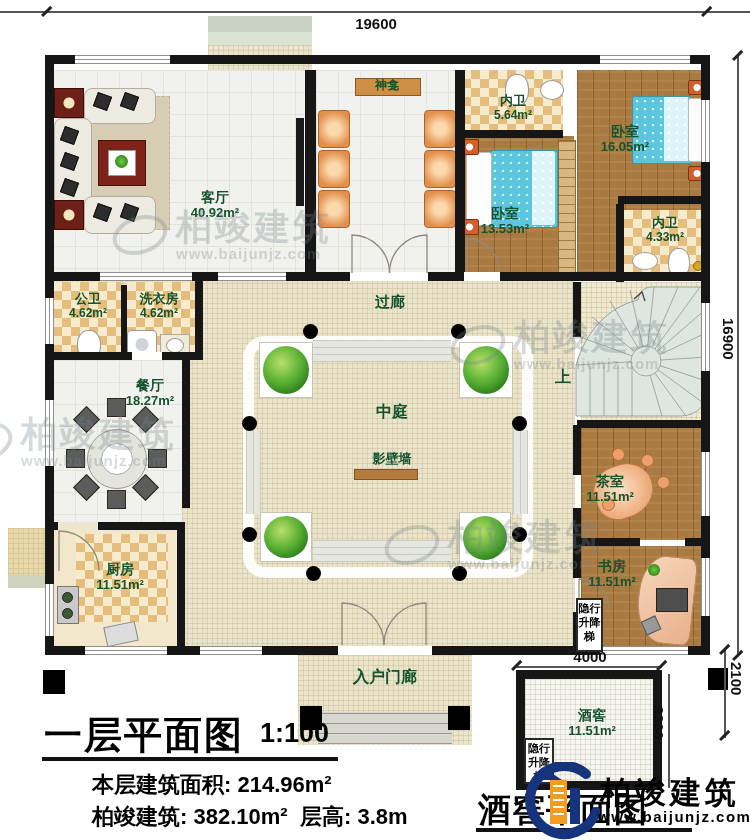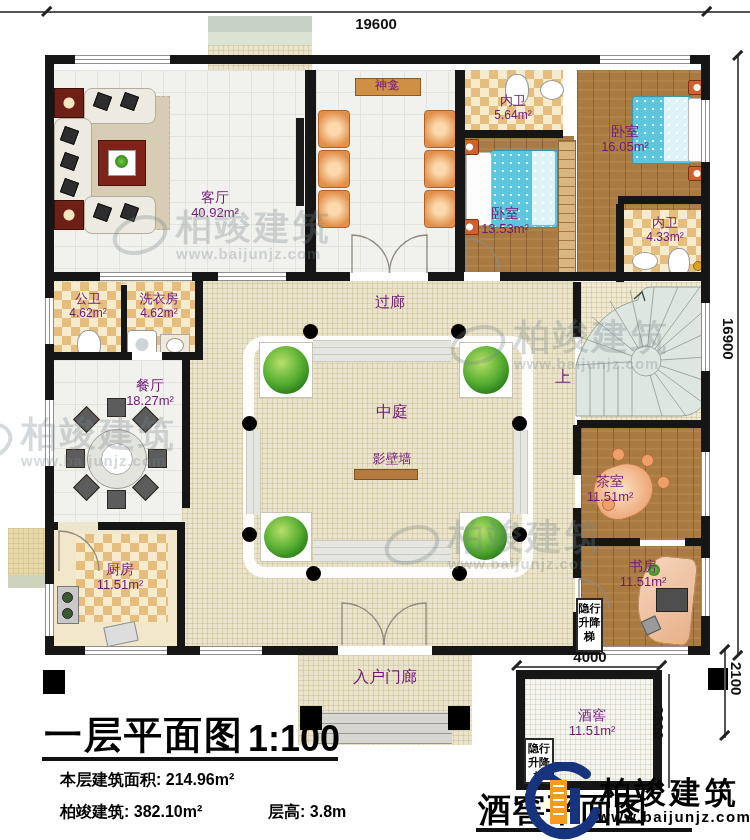--- a/index.html
+++ b/index.html
@@ -9,21 +9,21 @@
   .wall{position:absolute;background:#161616;}
   .winh{position:absolute;background:linear-gradient(to bottom,#8f8f8f 0 1px,#fff 1px 4px,#8f8f8f 4px 5px,#fff 5px 8px,#8f8f8f 8px 9px);}
   .winv{position:absolute;background:linear-gradient(to right,#8f8f8f 0 1px,#fff 1px 4px,#8f8f8f 4px 5px,#fff 5px 8px,#8f8f8f 8px 9px);}
   .f-tile{position:absolute;background-color:#f1f1ee;background-image:linear-gradient(#e2e2de 1px,transparent 1px),linear-gradient(90deg,#e2e2de 1px,transparent 1px);background-size:22px 22px;}
   .f-beige{position:absolute;background-color:#eae4cc;background-image:linear-gradient(rgba(193,180,134,.4) 1px,transparent 1px),linear-gradient(90deg,rgba(193,180,134,.4) 1px,transparent 1px);background-size:5px 5px;}
   .f-wood{position:absolute;background-color:#a97a42;background-image:repeating-linear-gradient(90deg,rgba(60,30,5,.28) 0 1px,transparent 1px 16px),repeating-linear-gradient(0deg,rgba(255,220,160,.10) 0 2px,transparent 2px 9px);}
   .f-check{position:absolute;background-color:#f7ebcd;background-image:repeating-conic-gradient(#e5be7e 0% 25%,#f7ebcd 25% 50%);background-size:18px 18px;}
   .f-gridfine{position:absolute;background-color:#f6f6f1;background-image:linear-gradient(rgba(190,186,160,.35) 1px,transparent 1px),linear-gradient(90deg,rgba(190,186,160,.35) 1px,transparent 1px);background-size:5px 5px;}
   .strip{position:absolute;background:#e6e6e0;background-image:repeating-linear-gradient(0deg,rgba(150,150,140,.35) 0 1px,transparent 1px 7px);}
   .stripv{position:absolute;background:#e6e6e0;background-image:repeating-linear-gradient(90deg,rgba(150,150,140,.35) 0 1px,transparent 1px 7px);}
-  .rlabel{position:absolute;text-align:center;font-weight:normal;color:#701a75;line-height:1.12;white-space:nowrap;}
+  .rlabel{position:absolute;text-align:center;font-weight:bold;color:#14532d;line-height:1.12;white-space:nowrap;}
   .rname{display:block;font-size:14px;}
   .rarea{display:block;font-size:13px;}
   .dim{position:absolute;font-weight:bold;font-size:15px;color:#111;white-space:nowrap;}
   .dimv{writing-mode:vertical-rl;}
   .dimline{position:absolute;background:#555;}
   .tick{position:absolute;width:13px;height:2.5px;background:#222;transform:rotate(-45deg);}
   .dot{position:absolute;width:15px;height:15px;border-radius:50%;background:#000;}
   .planter{position:absolute;background:#fff;border:1px solid #c9c3b1;padding:3px;box-sizing:border-box;}
   .tree{width:100%;height:100%;border-radius:50%;background:radial-gradient(circle at 40% 35%,#b8e06a,#55ad31 50%,#2c7d1b 78%,#1e5f12);}
   .wm{position:absolute;display:flex;align-items:center;gap:6px;opacity:.30;pointer-events:none;}
@@ -35,21 +35,21 @@
   .chair-o{position:absolute;width:30px;height:36px;border:1px solid #b06226;border-radius:4px;background:radial-gradient(circle,#fbd8ad 25%,#e2914c 75%);}
   .chair-d{position:absolute;width:17px;height:17px;background:#5c5c5c;border:1px solid #30281c;}
   .bed{position:absolute;background-color:#5cc6de;background-image:radial-gradient(rgba(255,255,255,.85) 1px,transparent 1.6px);background-size:8px 8px;border:1px solid #3d93a8;border-radius:3px;}
   .pillows{position:absolute;background:#fdfdfd;border:1px solid #b9b9b9;border-radius:3px;}
   .nstand{position:absolute;background:radial-gradient(circle,#fff 0 3px,#d2602e 4px);border:1px solid #7c3414;border-radius:2px;}
   .fixture{position:absolute;background:#fff;border:1px solid #9a9a9a;border-radius:45%;}
   .elabel{position:absolute;background:#fff;border:2px solid #2a2a2a;font-size:11px;font-weight:bold;line-height:1.25;text-align:center;color:#000;box-sizing:border-box;padding-top:2px;}
   .blacksq{position:absolute;background:#000;}
   .doorarc{position:absolute;overflow:visible;}
   .title-cn{position:absolute;font-weight:bold;color:#000;white-space:nowrap;}
-  .stat{position:absolute;font-size:16px;font-weight:bold;color:#000;white-space:nowrap;}
+  .stat{position:absolute;font-size:22px;font-weight:bold;color:#000;white-space:nowrap;margin-left:32px;}
 </style>
 </head>
 <body>
 
 <div class="canvas">
 
   <div class="abs" style="left:208px;top:16px;width:104px;height:54px;">
     <div class="abs" style="left:0;top:0;width:104px;height:16px;background:#c7d2c4;"></div>
     <div class="abs" style="left:0;top:16px;width:104px;height:13px;background:#dbe3d2;"></div>
     <div class="f-beige" style="left:0;top:29px;width:104px;height:25px;border-bottom:1px solid #9a9a90;"></div>
@@ -309,21 +309,21 @@
   <div class="rlabel" style="left:100px;top:378px;width:100px;">
     <span class="rname">餐厅</span>
     <span class="rarea">18.27m²</span>
   </div>
   <div class="rlabel" style="left:352px;top:403px;width:80px;font-size:16px;">中庭</div>
   <div class="rlabel" style="left:347px;top:452px;width:90px;font-size:13px;">影壁墙</div>
   <div class="rlabel" style="left:562px;top:474px;width:96px;">
     <span class="rname">茶室</span>
     <span class="rarea">11.51m²</span>
   </div>
-  <div class="rlabel" style="left:564px;top:559px;width:96px;padding-left:31px;">
+  <div class="rlabel" style="left:564px;top:559px;width:96px;">
     <span class="rname">书房</span>
     <span class="rarea">11.51m²</span>
   </div>
   <div class="elabel" style="left:576px;top:598px;width:27px;height:54px;">隐行升降梯</div>
   <div class="rlabel" style="left:70px;top:562px;width:100px;">
     <span class="rname">厨房</span>
     <span class="rarea">11.51m²</span>
   </div>
   <div class="rlabel" style="left:325px;top:668px;width:120px;font-size:16px;">入户门廊</div>
   <div class="rlabel" style="left:540px;top:708px;width:104px;">
@@ -381,21 +381,21 @@
     <svg width="60" height="52" viewBox="0 0 60 52">
         <ellipse cx="30" cy="26" rx="26" ry="17" fill="none" stroke="#76858a" stroke-width="4" transform="rotate(-18 30 26)"></ellipse>
       </svg>
     <div class="wm-t">
         <span class="wm-b">柏竣建筑</span>
         <span class="wm-u">www.baijunjz.com</span>
       </div>
   </div>
 
   <div class="title-cn" style="left:44px;top:710px;font-size:38px;letter-spacing:2px;">一层平面图</div>
-  <div class="title-cn" style="left:248px;top:718px;font-size:36px;">1:100</div>
+  <div class="title-cn" style="left:260px;top:718px;font-size:27px;">1:100</div>
   <div class="abs" style="left:42px;top:757px;width:296px;height:4px;background:#111;"></div>
   <div class="stat" style="left:60px;top:770px;">
     <span>本层建筑面积:</span>
     <span>214.96m²</span>
   </div>
   <div class="stat" style="left:60px;top:802px;">
     <span>柏竣建筑:</span>
     <span>382.10m²</span>
   </div>
   <div class="stat" style="left:268px;top:802px;">

